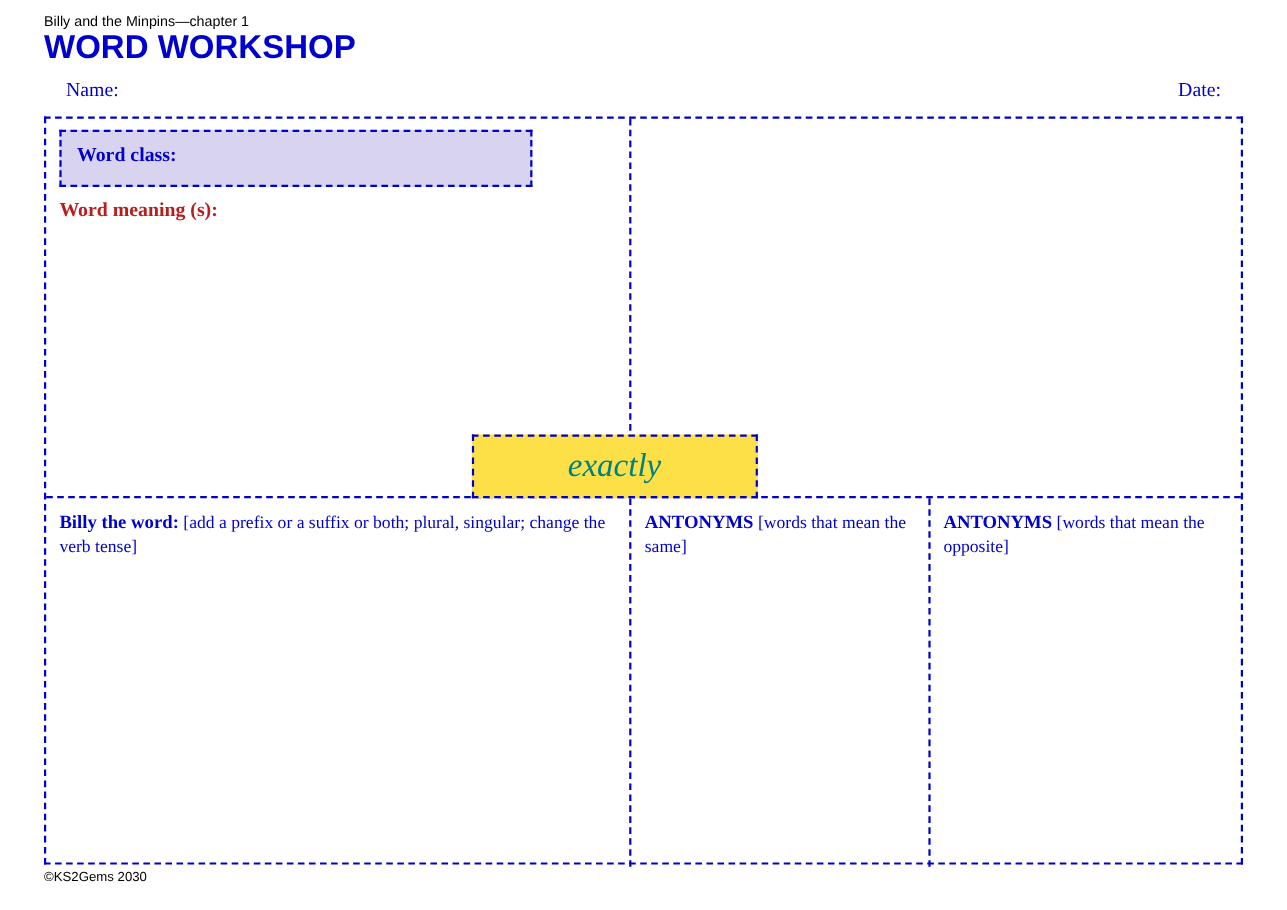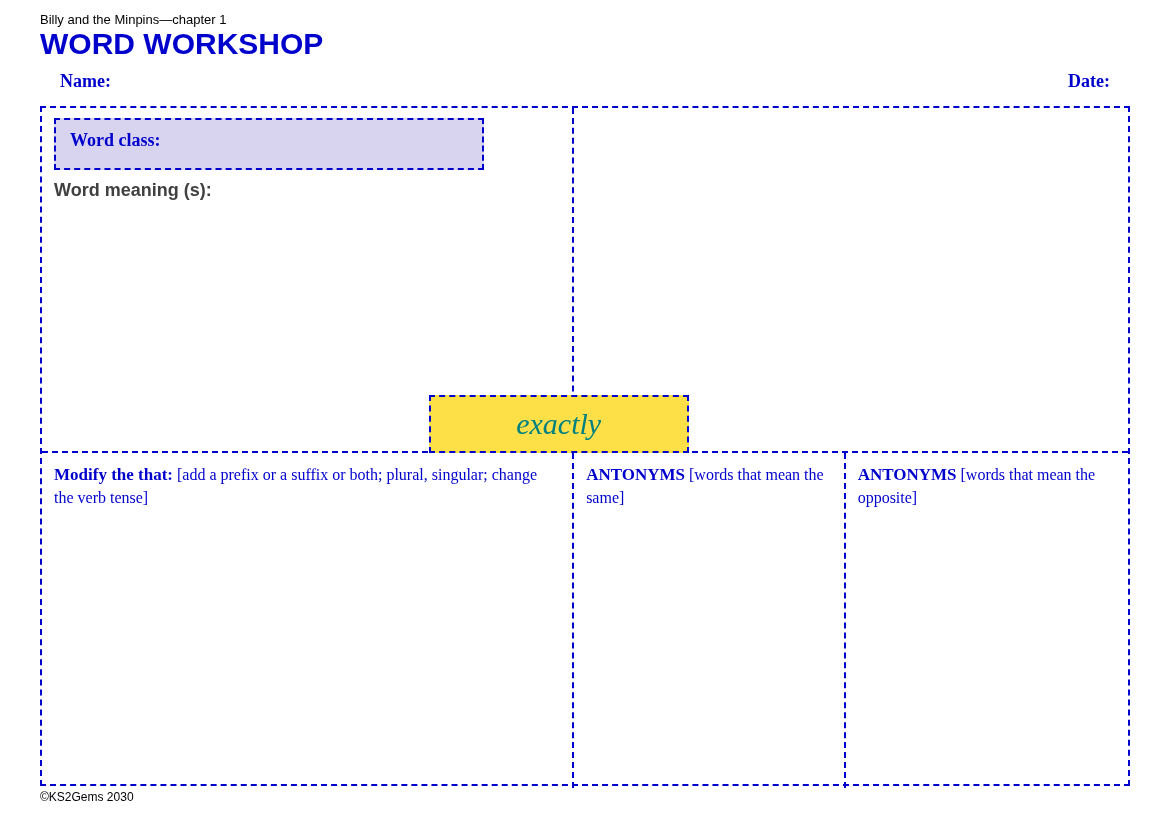--- a/index.html
+++ b/index.html
@@ -49,21 +49,21 @@
 
     .name-date-row {
       display: flex;
       justify-content: space-between;
       padding: 8px 20px;
       margin-bottom: 6px;
     }
 
     .name-label, .date-label {
       font-size: 18px;
-      font-weight: bold;
+      font-weight: normal;
       color: #0000cc;
       font-family: 'Comic Sans MS', cursive;
     }
 
     
     .main-grid-wrapper {
       border: 2px dashed #0000cc;
       width: 100%;
       height: 680px;
       position: relative;
@@ -103,22 +103,22 @@
     .word-class-label {
       font-size: 18px;
       font-weight: bold;
       color: #0000cc;
       font-family: 'Comic Sans MS', cursive;
     }
 
     .word-meaning-label {
       font-size: 18px;
       font-weight: bold;
-      color: #404040;
-      font-family: Liberation Sans, sans-serif;
+      color: #b91c1c;
+      font-family: Liberation Serif, serif;
       margin-bottom: 6px;
     }
 
     .use-sentence-label {
       font-size: 18px;
       font-weight: bold;
       color: #0000cc;
       font-family: 'Comic Sans MS', cursive;
     }
 
@@ -230,21 +230,21 @@
       <div class="center-word-box">
         <span class="center-word">exactly</span>
       </div>
 
     </div>
 
     <div class="bottom-half">
 
       <div class="bottom-left">
         <p class="modify-label">
-          <span class="modify-bold">Modify the that:</span><span> [add a prefix or a suffix or both; plural, singular; change the verb tense]</span>
+          <span class="modify-bold">Billy the word:</span><span> [add a prefix or a suffix or both; plural, singular; change the verb tense]</span>
         </p>
       </div>
 
       <div class="bottom-middle">
         <p class="synonyms-label">
           <span class="synonyms-bold">ANTONYMS</span><span> [words that mean the same]</span>
         </p>
       </div>
 
       <div class="bottom-right">

